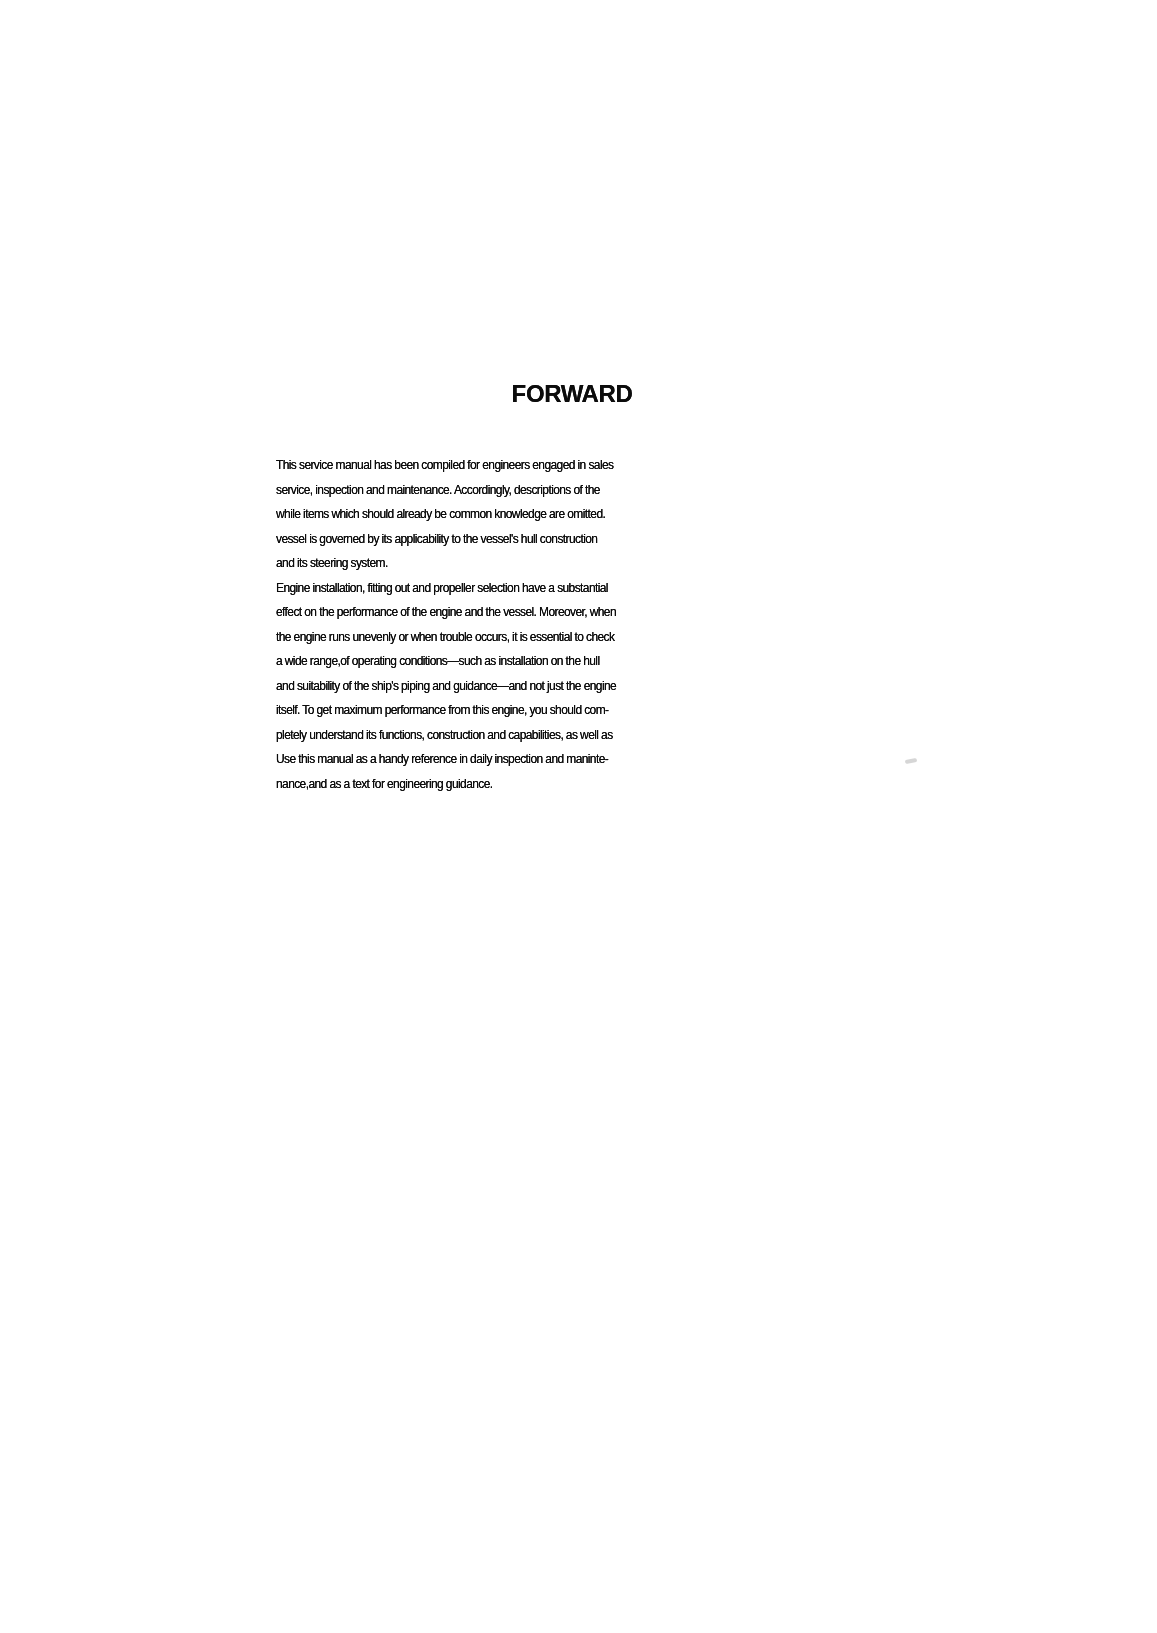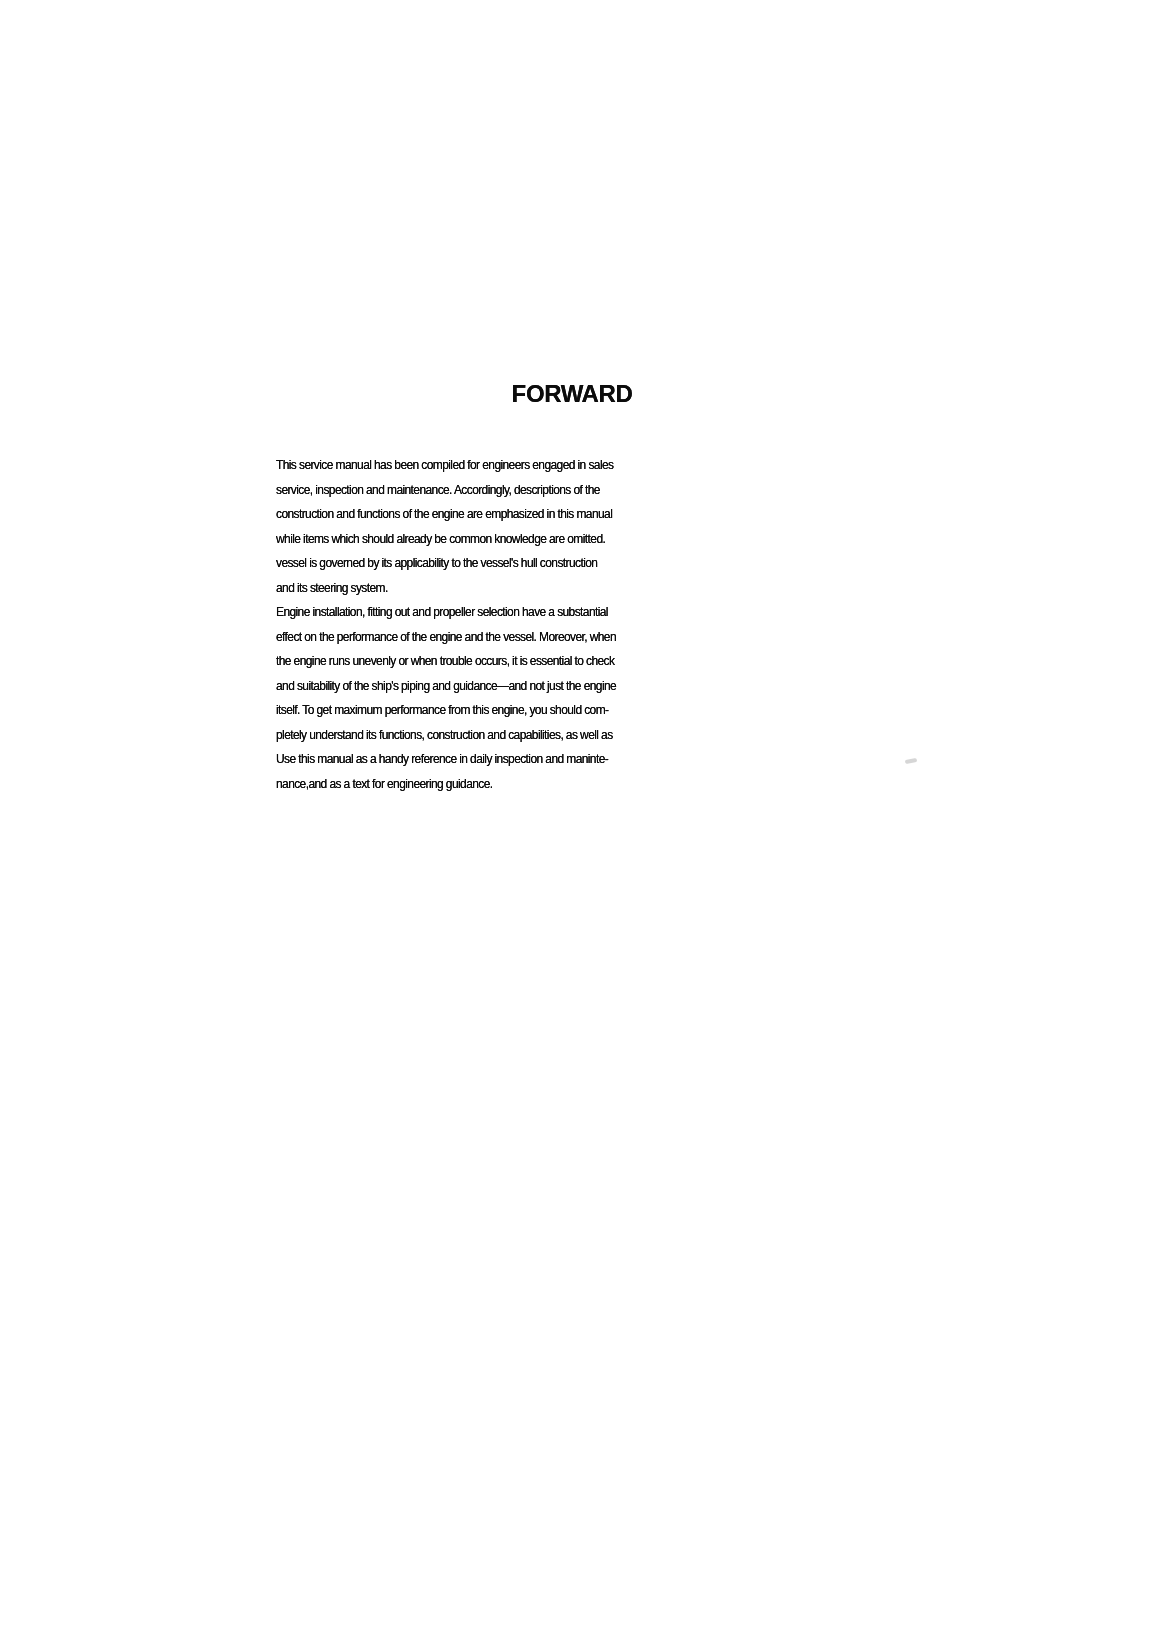--- a/index.html
+++ b/index.html
@@ -63,27 +63,27 @@
 </head>
 <body>
 
 <div class="scan-page">
 
   <div class="doc-title">FORWARD</div>
 
   <div class="doc-paragraph">
     <div class="doc-line">This service manual has been compiled for engineers engaged in sales</div>
     <div class="doc-line">service, inspection and maintenance. Accordingly, descriptions of the</div>
-    <div class="doc-line">construction and functions of the engine are emphasized in this manual</div>
     <div class="doc-line">while items which should already be common knowledge are omitted.</div>
     <div class="doc-line">vessel is governed by its applicability to the vessel's hull construction</div>
     <div class="doc-line">and its steering system.</div>
     <div class="doc-line">Engine installation, fitting out and propeller selection have a substantial</div>
     <div class="doc-line">effect on the performance of the engine and the vessel. Moreover, when</div>
     <div class="doc-line">the engine runs unevenly or when trouble occurs, it is essential to check</div>
+    <div class="doc-line">a wide range,of operating conditions—such as installation on the hull</div>
     <div class="doc-line">and suitability of the ship's piping and guidance—and not just the engine</div>
     <div class="doc-line">itself. To get maximum performance from this engine, you should com-</div>
     <div class="doc-line">pletely understand its functions, construction and capabilities, as well as</div>
     <div class="doc-line">Use this manual as a handy reference in daily inspection and maninte-</div>
     <div class="doc-line">nance,and as a text for engineering guidance.</div>
   </div>
 
   <div class="scan-speck"></div>
 
 </div>

